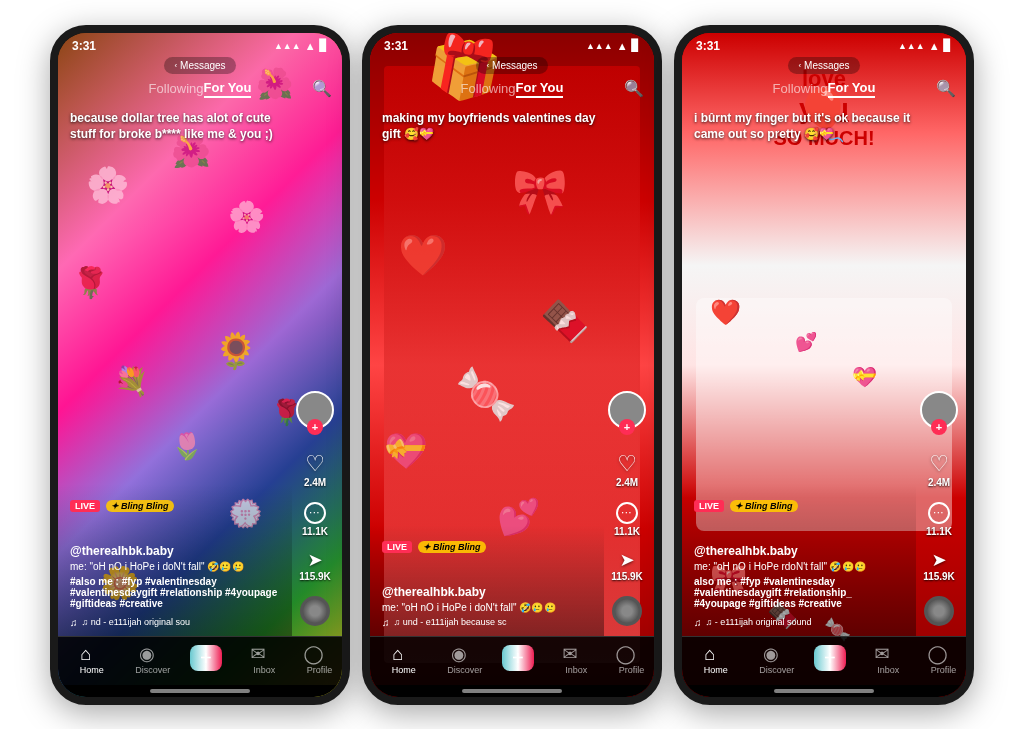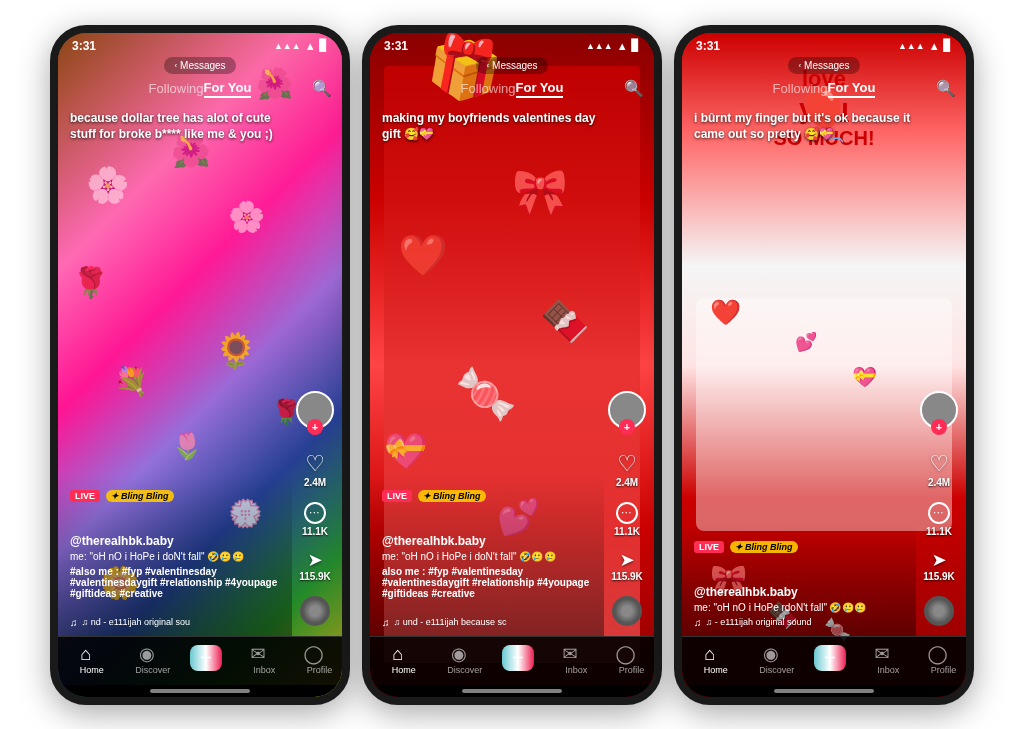--- a/index.html
+++ b/index.html
@@ -243,21 +243,21 @@
       color: #fff;
       font-size: 10px;
       font-weight: 500;
       line-height: 1.4;
       margin-bottom: 2px;
     }
     .hashtags {
       color: #fff;
       font-size: 10px;
       font-weight: 600;
-      margin-bottom: 18px;
+      margin-bottom: 8px;
     }
     .sound-row {
       display: flex;
       align-items: center;
       gap: 4px;
       color: #fff;
       font-size: 9px;
     }
     .music-icon { font-size: 10px; }
     
@@ -526,21 +526,20 @@
             </div>
           </div>
 
           <div class="bottom-info">
             <div class="badge-row">
               <span class="live-badge">LIVE</span>
               <span class="creator-badge">✦ Bling Bling</span>
             </div>
             <div class="username">@therealhbk.baby</div>
             <div class="description">me: "oH nO i HoPe i doN't fall" 🤣🥲🥲</div>
-            <div class="hashtags">also me : #fyp #valentinesday #valentinesdaygift #relationship #4youpage #giftideas #creative</div>
             <div class="sound-row">
               <span class="music-icon">♫</span>
               <span>♫ und - e111ijah  because sc</span>
             </div>
           </div>
         </div>
 
         <div class="bottom-nav">
           <div class="nav-item">
             <span class="nav-icon active">⌂</span>
@@ -643,20 +642,21 @@
             </div>
           </div>
 
           <div class="bottom-info">
             <div class="badge-row">
               <span class="live-badge">LIVE</span>
               <span class="creator-badge">✦ Bling Bling</span>
             </div>
             <div class="username">@therealhbk.baby</div>
             <div class="description">me: "oH nO i HoPe rdoN't fall" 🤣🥲🥲</div>
+            <div class="hashtags">also me : #fyp #valentinesday #valentinesdaygift #relationship_ #4youpage #giftideas #creative</div>
             <div class="sound-row">
               <span class="music-icon">♫</span>
               <span>♫ - e111ijah  original sound</span>
             </div>
           </div>
         </div>
 
         <div class="bottom-nav">
           <div class="nav-item">
             <span class="nav-icon active">⌂</span>

